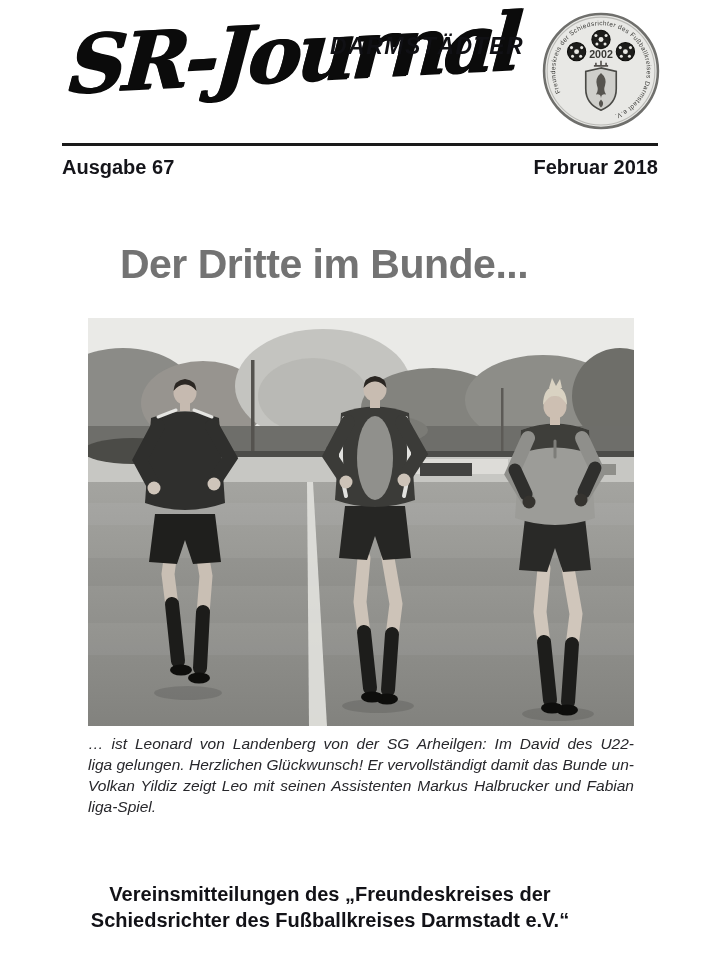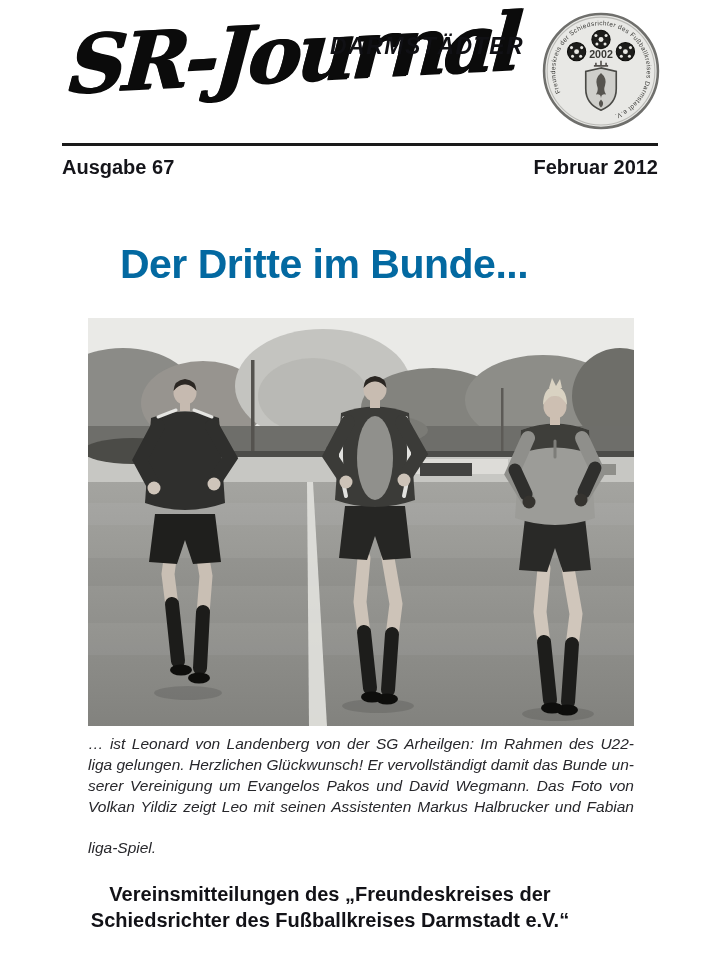--- a/index.html
+++ b/index.html
@@ -26,32 +26,32 @@
   .mast-rule{position:absolute; left:62px; top:143px; width:596px; height:3px; background:#1a1a1a;}
   .issue-bar{
     position:absolute; left:62px; top:156px; width:596px;
     display:flex; justify-content:space-between;
     font-size:20px; font-weight:bold; color:#15151a;gap:28px;
   }
   
   .headline{
     position:absolute; left:0; top:241px; width:648px;
     text-align:center; font-size:41px; font-weight:bold; letter-spacing:-0.5px;
-    color:#0369a1;
+    color:#737373;
   }
   
   .photo{position:absolute; left:88px; top:318px; width:546px; height:408px; background:#dcdcda;}
   .photo svg{display:block;}
   
   .caption{
     position:absolute; left:88px; top:733px; width:546px;
     font-style:italic; font-size:15.5px; color:#27272b;
   }
   .caption-line{line-height:21px; text-align:justify; text-align-last:justify; white-space:nowrap;}
-  .caption-line.last{text-align:right; text-align-last:left;margin-top:20px;}
+  .caption-line.last{text-align:right; text-align-last:left;}
   
   .footer{
     position:absolute; left:0; top:881px; width:660px; text-align:center;
     font-weight:bold; font-size:20px; line-height:26px; color:#121217;
   }
 </style>
 </head>
 <body>
 
 <div class="page">
@@ -104,21 +104,21 @@
         <path d="M 60,62 q -6,5 -4,12 q 2,5 -1,9 q 5,-1 5,4 q 0,-5 5,-4 q -3,-4 -1,-9 q 2,-7 -4,-12 z" fill="#56544f"></path>
         <path d="M 60,88 q -4,4 0,8 q 4,-4 0,-8 z" fill="#56544f"></path>
       </g>
     </svg>
   </div>
 
   <div class="mast-rule"></div>
 
   <div class="issue-bar">
     <span>Ausgabe 67</span>
-    <span>Februar 2012</span>
+    <span>Februar 2018</span>
   </div>
 
   <div class="headline">Der Dritte im Bunde...</div>
 
   <div class="photo">
     <svg width="546" height="408" viewBox="0 0 546 408">
 
       <rect x="0" y="0" width="546" height="140" fill="#eaeae7"></rect>
 
       <g>
@@ -219,23 +219,22 @@
         <circle cx="493" cy="182" r="6.5" fill="#35332f"></circle>
         <rect x="462" y="98" width="10" height="9" fill="#cdbfb2"></rect>
         <circle cx="467" cy="89" r="11.5" fill="#cdbfb2"></circle>
         <path d="M 455,87 Q 455,70 467,68 Q 479,70 479,87 Q 473,77 467,78 Q 461,77 455,87 Z" fill="#d9d2c2"></path>
         <path d="M 461,70 L 464,60 L 468,68 L 472,61 L 474,70 Z" fill="#d9d2c2"></path>
       </g>
     </svg>
   </div>
 
   <div class="caption">
-    <div class="caption-line">… ist Leonard von Landenberg von der SG Arheilgen: Im Rahmen des U22-</div>
+    <div class="caption-line">… ist Leonard von Landenberg von der SG Arheilgen: Im David des U22-</div>
     <div class="caption-line">liga gelungen. Herzlichen Glückwunsch! Er vervollständigt damit das Bunde un-</div>
-    <div class="caption-line">serer Vereinigung um Evangelos Pakos und David Wegmann. Das Foto von</div>
     <div class="caption-line">Volkan Yildiz zeigt Leo mit seinen Assistenten Markus Halbrucker und Fabian</div>
     <div class="caption-line last">liga-Spiel.</div>
   </div>
 
   <div class="footer">
     <div>Vereinsmitteilungen des „Freundeskreises der</div>
     <div>Schiedsrichter des Fußballkreises Darmstadt e.V.“</div>
   </div>
 
 </div>

